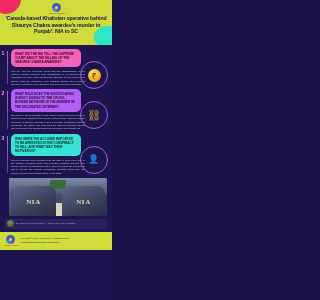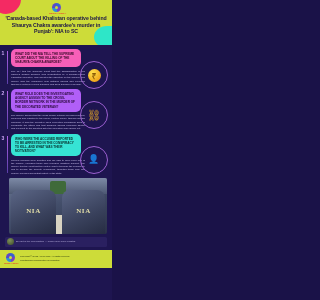--- a/index.html
+++ b/index.html
@@ -183,21 +183,21 @@
     font-weight: bold;
     display: flex;
     align-items: center;
     justify-content: center;
     font-family: "Liberation Serif", serif;
   }
 
   
   .photo {
     margin: 2px 5px 0 9px;
-    height: 56px;
+    height: 38px;
     border-radius: 2px;
     position: relative;
     overflow: hidden;
     background: linear-gradient(160deg, #5d6b86 0%, #3f4a63 45%, #2b3category 100%);
     background: linear-gradient(160deg, #6a7793 0%, #434e6a 48%, #2a3148 100%);
   }
   .photo-bg-top {
     position: absolute;
     left: 0; right: 0; top: 0;
     height: 16px;

